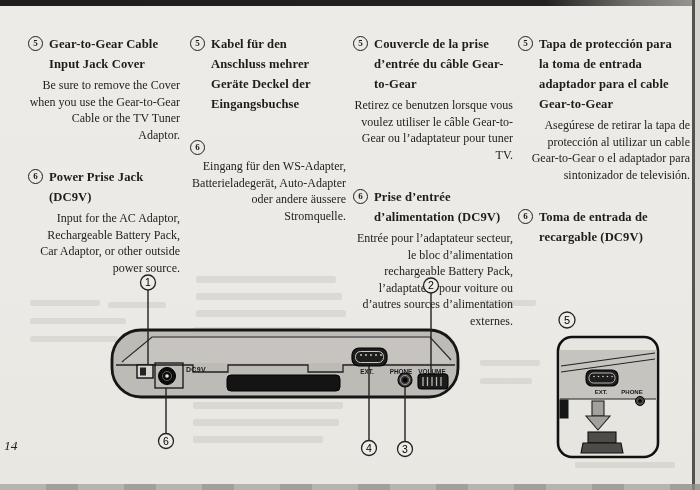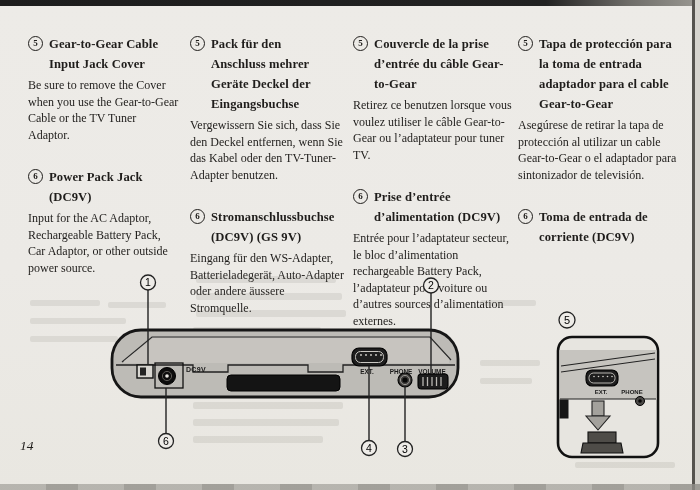--- a/index.html
+++ b/index.html
@@ -19,23 +19,23 @@
   .col1{left:28px;width:152px;}
   .col2{left:190px;width:156px;}
   .col3{left:353px;width:160px;}
   .col4{left:518px;width:172px;}
   .entry{margin-bottom:24px;}
   .hd{display:flex;gap:6px;align-items:flex-start;}
   .cnum{flex:none;width:13px;height:13px;margin-top:2px;border:1.3px solid #211f1d;border-radius:50%;
         display:inline-flex;align-items:center;justify-content:center;
         font-size:9px;font-weight:bold;line-height:1;}
   .hd .title{font-weight:bold;font-size:12.6px;line-height:20px;white-space:pre-line;letter-spacing:.1px;}
-  .body-text{margin-top:3px;font-size:12px;line-height:16.5px;}
-
-  .page-num{position:absolute;left:20px;top:438px;font-style:italic;font-size:13.5px;}
+  .body-text{margin-top:3px;font-size:12px;line-height:16.5px;text-align:right;}
+
+  .page-num{position:absolute;left:4px;top:438px;font-style:italic;font-size:13.5px;}
 
   
   .ghost{position:absolute;background:#6b6960;opacity:.12;border-radius:2px;filter:blur(.6px);}
 
   svg text{font-family:"Liberation Sans", sans-serif;}
   .diagram-wrap{position:absolute;left:100px;top:270px;width:370px;height:195px;}
   .inset-wrap{position:absolute;left:550px;top:303px;width:125px;height:165px;}
 </style>
 </head>
 <body>
@@ -50,43 +50,40 @@
     <div class="hd">
       <span class="cnum">5</span>
       <span class="title">Gear-to-Gear Cable
 Input Jack Cover</span>
     </div>
     <div class="body-text">Be sure to remove the Cover when you use the Gear-to-Gear Cable or the TV Tuner Adaptor.</div>
   </div>
   <div class="entry">
     <div class="hd">
       <span class="cnum">6</span>
-      <span class="title">Power Pack Jack
+      <span class="title">Power Prise Jack
 (DC9V)</span>
     </div>
     <div class="body-text">Input for the AC Adaptor, Rechargeable Battery Pack, Car Adaptor, or other outside power source.</div>
   </div>
 </div>
 
 <div class="col col2">
   <div class="entry">
     <div class="hd">
       <span class="cnum">5</span>
-      <span class="title">Pack für den
+      <span class="title">Kabel für den
 Anschluss mehrer
 Geräte Deckel der
 Eingangsbuchse</span>
     </div>
-    <div class="body-text">Vergewissern Sie sich, dass Sie den Deckel entfernen, wenn Sie das Kabel oder den TV-Tuner-Adapter benutzen.</div>
-  </div>
-  <div class="entry">
-    <div class="hd">
-      <span class="cnum">6</span>
-      <span class="title">Stromanschlussbuchse
-(DC9V) (GS 9V)</span>
+  </div>
+  <div class="entry">
+    <div class="hd">
+      <span class="cnum">6</span>
     </div>
     <div class="body-text">Eingang für den WS-Adapter, Batterieladegerät, Auto-Adapter oder andere äussere Stromquelle.</div>
   </div>
 </div>
 
 <div class="col col3">
   <div class="entry">
     <div class="hd">
       <span class="cnum">5</span>
       <span class="title">Couvercle de la prise
@@ -113,21 +110,21 @@
 la toma de entrada
 adaptador para el cable
 Gear-to-Gear</span>
     </div>
     <div class="body-text">Asegúrese de retirar la tapa de protección al utilizar un cable Gear-to-Gear o el adaptador para sintonizador de televisión.</div>
   </div>
   <div class="entry">
     <div class="hd">
       <span class="cnum">6</span>
       <span class="title">Toma de entrada de
-corriente (DC9V)</span>
+recargable (DC9V)</span>
     </div>
   </div>
 </div>
 
 <div class="ghost" style="left:196px;top:276px;width:140px;height:7px;"></div>
 <div class="ghost" style="left:196px;top:293px;width:146px;height:7px;"></div>
 <div class="ghost" style="left:196px;top:310px;width:150px;height:7px;"></div>
 <div class="ghost" style="left:193px;top:327px;width:128px;height:7px;"></div>
 <div class="ghost" style="left:193px;top:402px;width:150px;height:7px;"></div>
 <div class="ghost" style="left:193px;top:419px;width:146px;height:7px;"></div>

